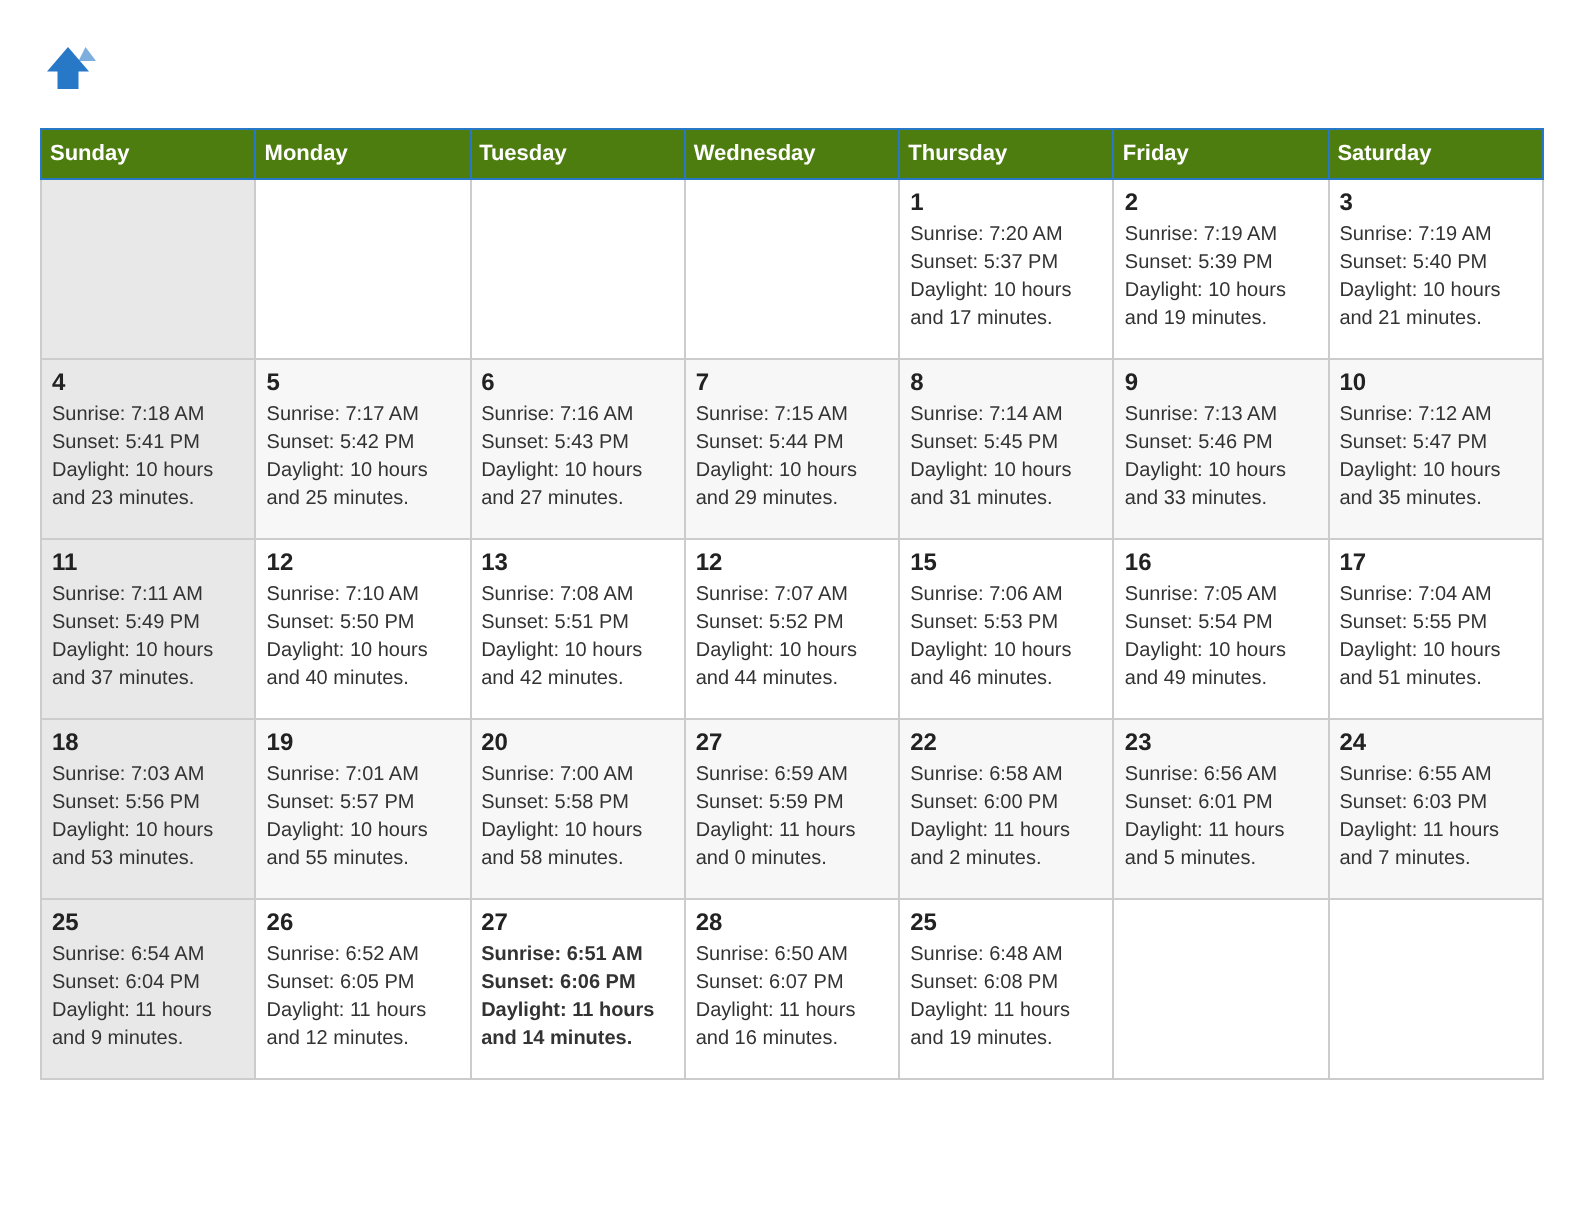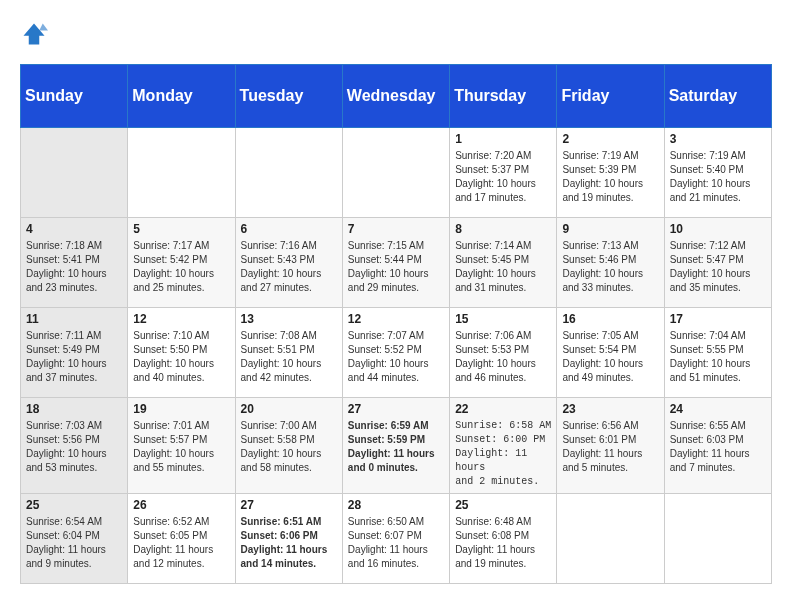--- a/index.html
+++ b/index.html
@@ -38,25 +38,25 @@
     .location {
       font-size: 15px;
       color: #444;
     }
     table {
       width: 100%;
       border-collapse: collapse;
       table-layout: fixed;
     }
     thead tr th {
-      background-color: #1d4ed8;
+      background-color: #4d7c0f;
       color: white;
-      font-size: 16px;
+      font-size: 11px;
       font-weight: bold;
-      padding: 22px 4px;
+      padding: 6px 4px;
       text-align: left;
       border: 1px solid #2878c8;
     }
     tbody tr td {
       border: 1px solid #ccc;
       vertical-align: top;
       padding: 4px 5px;
       font-size: 10.5px;
       color: #333;
       height: 90px;
@@ -256,28 +256,28 @@
         </td>
         <td>
           <div class="day-num">20</div>
           <div class="cell-info" style="white-space: pre-line;">Sunrise: 7:00 AM
 Sunset: 5:58 PM
 Daylight: 10 hours
 and 58 minutes.</div>
         </td>
         <td>
           <div class="day-num">27</div>
-          <div class="cell-info" style="white-space: pre-line; font-weight: bold;">Sunrise: 6:59 AM
+          <div class="cell-info" style="white-space: pre-line;">Sunrise: 6:59 AM
 Sunset: 5:59 PM
 Daylight: 11 hours
 and 0 minutes.</div>
         </td>
         <td>
           <div class="day-num">22</div>
-          <div class="cell-info" style="white-space: pre-line; font-family: Liberation Mono, monospace;">Sunrise: 6:58 AM
+          <div class="cell-info" style="white-space: pre-line;">Sunrise: 6:58 AM
 Sunset: 6:00 PM
 Daylight: 11 hours
 and 2 minutes.</div>
         </td>
         <td>
           <div class="day-num">23</div>
           <div class="cell-info" style="white-space: pre-line;">Sunrise: 6:56 AM
 Sunset: 6:01 PM
 Daylight: 11 hours
 and 5 minutes.</div>

